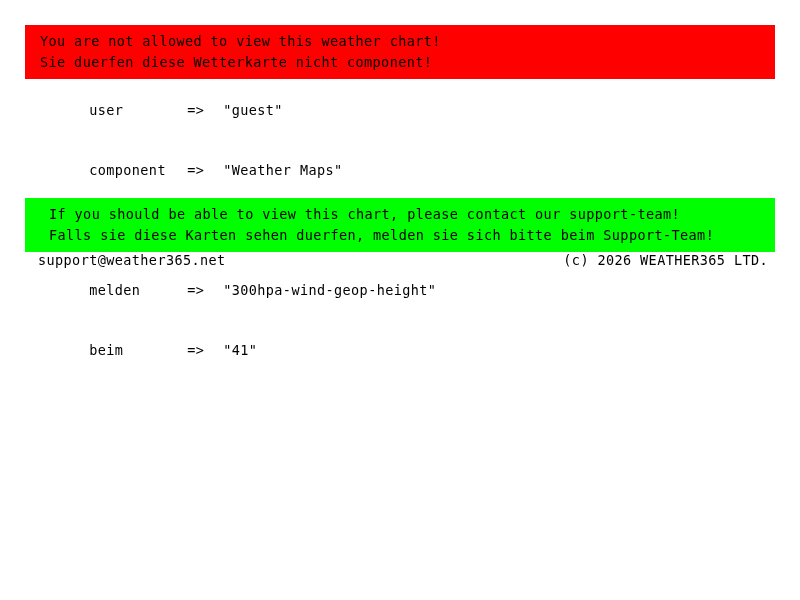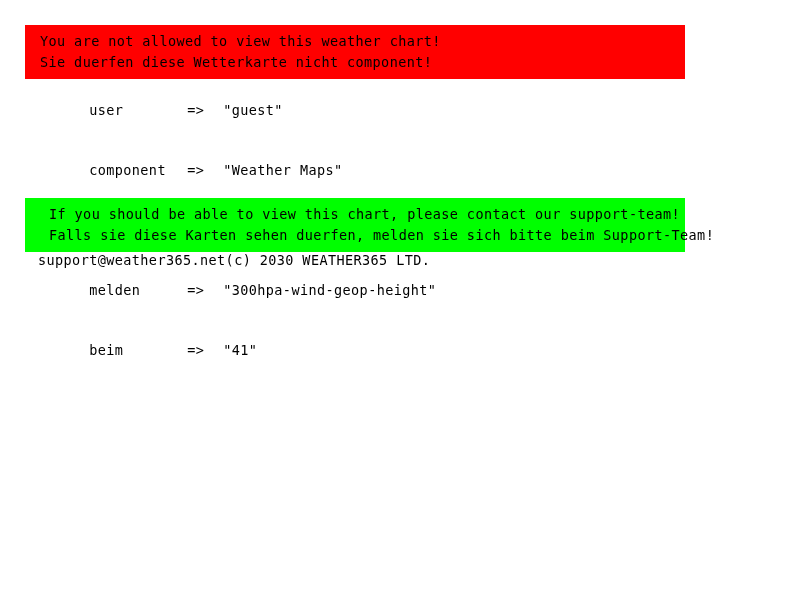--- a/index.html
+++ b/index.html
@@ -18,21 +18,21 @@
   }
   .page {
     position: absolute;
     left: 0; top: 0;
     width: 800px;
     height: 600px;
   }
   .banner {
     position: absolute;
     left: 25px;
-    width: 660px;
+    width: 750px;
     box-sizing: border-box;
     padding: 6px 0 6px 15px;
   }
   .banner-error {
     top: 25px;
     background: #ff0000;
   }
   .banner-info {
     top: 198px;
     background: #00ff00;
@@ -68,21 +68,21 @@
     display: inline-block;
   }
   .footer {
     position: absolute;
     left: 38px;
     top: 250px;
     width: 730px;
   }
   .footer-inner {
     display: flex;
-    justify-content: flex-start;
+    justify-content: space-between;
     align-items: baseline;
     white-space: pre;
     letter-spacing: 0.4px;
     line-height: 20px;
   }
   .footer-mail {
     color: #000000;
     text-decoration: none;
   }
 </style>
@@ -115,17 +115,17 @@
   </div>
 
   <div class="banner banner-info">
     <div class="banner-line">If you should be able to view this chart, please contact our support-team!</div>
     <div class="banner-line">Falls sie diese Karten sehen duerfen, melden sie sich bitte beim Support-Team!</div>
   </div>
 
   <div class="footer">
     <div class="footer-inner">
       <a class="footer-mail" href="#">support@weather365.net</a>
-      <span>(c) 2030 WEATHER365 LTD.</span>
+      <span>(c) 2026 WEATHER365 LTD.</span>
     </div>
   </div>
 
 </div>
 
 </body></html>

